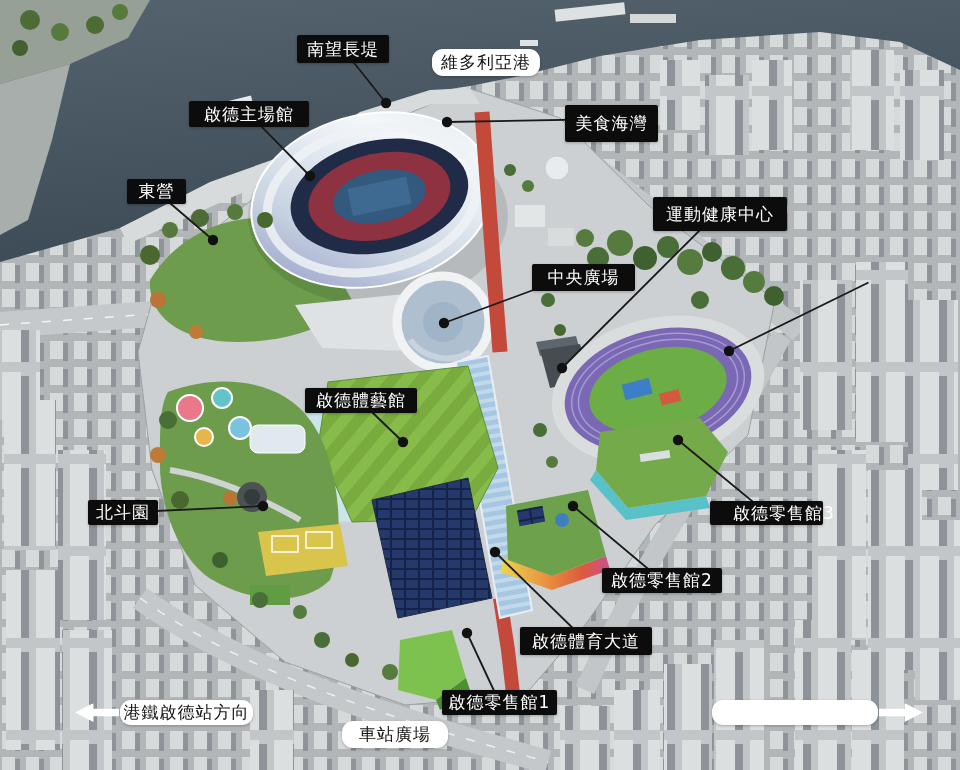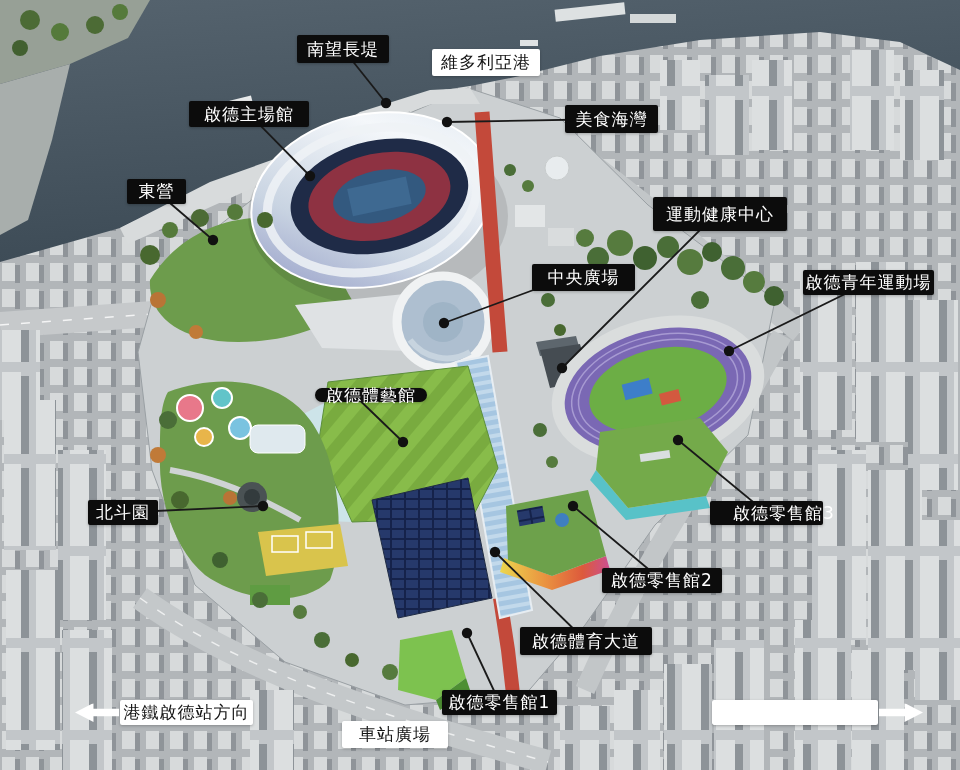--- a/index.html
+++ b/index.html
@@ -6,21 +6,21 @@
   body{width:960px;height:770px;overflow:hidden;background:#b5b9bc;
        font-family:"DejaVu Sans","Liberation Sans",sans-serif;}
   #stage{position:relative;width:960px;height:770px;}
   #scene,#leader-layer{position:absolute;left:0;top:0;}
   #leader-layer{z-index:5;pointer-events:none;}
   #annotation-layer{position:absolute;left:0;top:0;width:960px;height:770px;z-index:10;}
   .map-label{position:absolute;display:flex;align-items:center;justify-content:center;
              font-size:17px;letter-spacing:1px;white-space:nowrap;box-sizing:border-box;
              border-radius:2px;box-shadow:0 1px 3px rgba(0,0,0,.25);}
   .map-label.dark{background:#0c0c0c;color:#ffffff;}
-  .map-label.light{background:#ffffff;color:#141414;}
+  .map-label.light{background:#ffffff;color:#141414;border-radius:11px;}
   .dir-arrow{position:absolute;top:50%;width:44px;height:19px;background:#ffffff;
              transform:translateY(-50%);filter:drop-shadow(0 1px 1px rgba(0,0,0,.3));}
   .dir-arrow.left{right:100%;margin-right:1px;
       clip-path:polygon(0 50%,42% 0,42% 30%,100% 30%,100% 70%,42% 70%,42% 100%);}
   .dir-arrow.right{left:100%;margin-left:1px;
       clip-path:polygon(100% 50%,58% 0,58% 30%,0 30%,0 70%,58% 70%,58% 100%);}
 </style>
 </head>
 <body>
 
@@ -280,36 +280,33 @@
   <div id="annotation-layer">
       <div class="map-label dark" style="left: 297px; top: 35px; width: 92px; height: 28px;">
         <span>南望長堤</span>
       </div>
       <div class="map-label light" style="left: 432px; top: 49px; width: 108px; height: 27px;">
         <span>維多利亞港</span>
       </div>
       <div class="map-label dark" style="left: 189px; top: 101px; width: 120px; height: 26px;">
         <span>啟德主場館</span>
       </div>
-      <div class="map-label dark" style="left: 565px; top: 105px; width: 93px; height: 28px; font-family: Liberation Serif, serif;">
+      <div class="map-label dark" style="left: 565px; top: 105px; width: 93px; height: 37px; font-family: Liberation Serif, serif;">
         <span>美食海灣</span>
       </div>
       <div class="map-label dark" style="left: 127px; top: 179px; width: 59px; height: 25px;">
         <span>東營</span>
       </div>
       <div class="map-label dark" style="left: 653px; top: 197px; width: 134px; height: 34px;">
         <span>運動健康中心</span>
       </div>
       <div class="map-label dark" style="left: 532px; top: 264px; width: 103px; height: 27px;">
         <span>中央廣場</span>
       </div>
-      <div class="map-label dark" style="left: 803px; top: 270px; width: 131px; height: 25px;">
-        <span>啟德青年運動場</span>
-      </div>
-      <div class="map-label dark" style="left: 315px; top: 388px; width: 112px; height: 14px; border-radius: 8px;">
+      <div class="map-label dark" style="left: 305px; top: 388px; width: 112px; height: 25px;">
         <span>啟德體藝館</span>
       </div>
       <div class="map-label dark" style="left: 88px; top: 500px; width: 70px; height: 25px;">
         <span>北斗園</span>
       </div>
       <div class="map-label dark" style="left: 710px; top: 501px; width: 113px; height: 24px; padding-left: 35px;">
         <span>啟德零售館3</span>
       </div>
       <div class="map-label dark" style="left: 602px; top: 568px; width: 120px; height: 25px;">
         <span>啟德零售館2</span>

